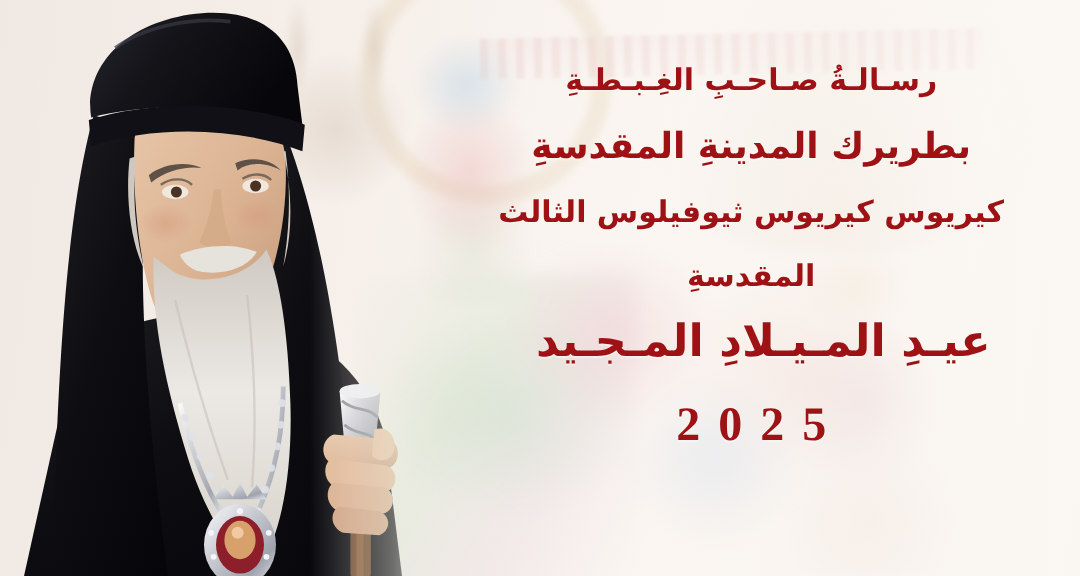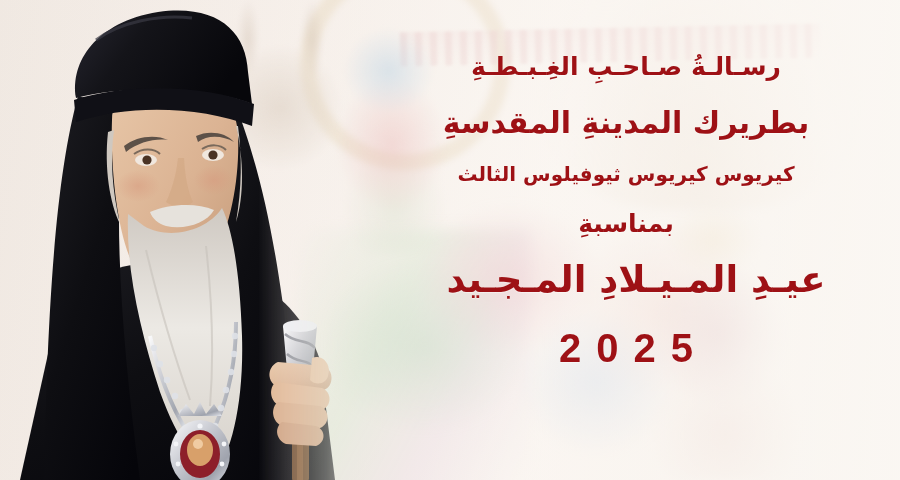--- a/index.html
+++ b/index.html
@@ -112,27 +112,27 @@
   .ln{
     color:#9e1115;
     font-weight:bold;
     letter-spacing:.2px;
     line-height:1.06;
     white-space:nowrap;
     text-shadow:0 1px 1px rgba(255,255,255,.45);
   }
   .l1{font-size:25px;margin-bottom:26px;}
   .l2{font-size:30px;margin-bottom:26px;}
-  .l3{font-size:20px;margin-bottom:26px;}
+  .l3{font-size:25px;margin-bottom:26px;}
   .l4{font-size:25px;margin-bottom:22px;}
   .l5{font-size:37px;margin-bottom:28px;letter-spacing:.5px;margin-left:20px;}
   .l6{
     font-size:40px;letter-spacing:15px;direction:ltr;
     padding-left:15px;
-    font-family:Liberation Sans, sans-serif;
+    font-family:Liberation Serif, serif;
   }
 </style>
 </head>
 <body>
 
 <div class="banner">
 
   <div class="bg-base"></div>
   <div class="bg-icon">
     <div class="ico-arch"></div>
@@ -276,18 +276,18 @@
         <path d="M-18 54 C-26 60 -24 72 -14 76 L16 78 C26 74 26 62 16 58 Z" fill="#cfa281"></path>
         <path d="M12 -10 C22 -14 32 -4 28 8 C26 16 16 18 10 12 Z" fill="#e6c1a0"></path>
       </g>
     </svg>
   </div>
 
   <div class="text-block">
     <div class="ln l1">رسـالـةُ صـاحـبِ الغِـبـطـةِ</div>
     <div class="ln l2">بطريرك المدينةِ المقدسةِ</div>
     <div class="ln l3">كيريوس كيريوس ثيوفيلوس الثالث</div>
-    <div class="ln l4">بمناسبةِ</div>
+    <div class="ln l4">المقدسةِ</div>
     <div class="ln l5">عيـدِ المـيـلادِ المـجـيد</div>
     <div class="ln l6">2025</div>
   </div>
 
 </div>
 
 </body></html>

